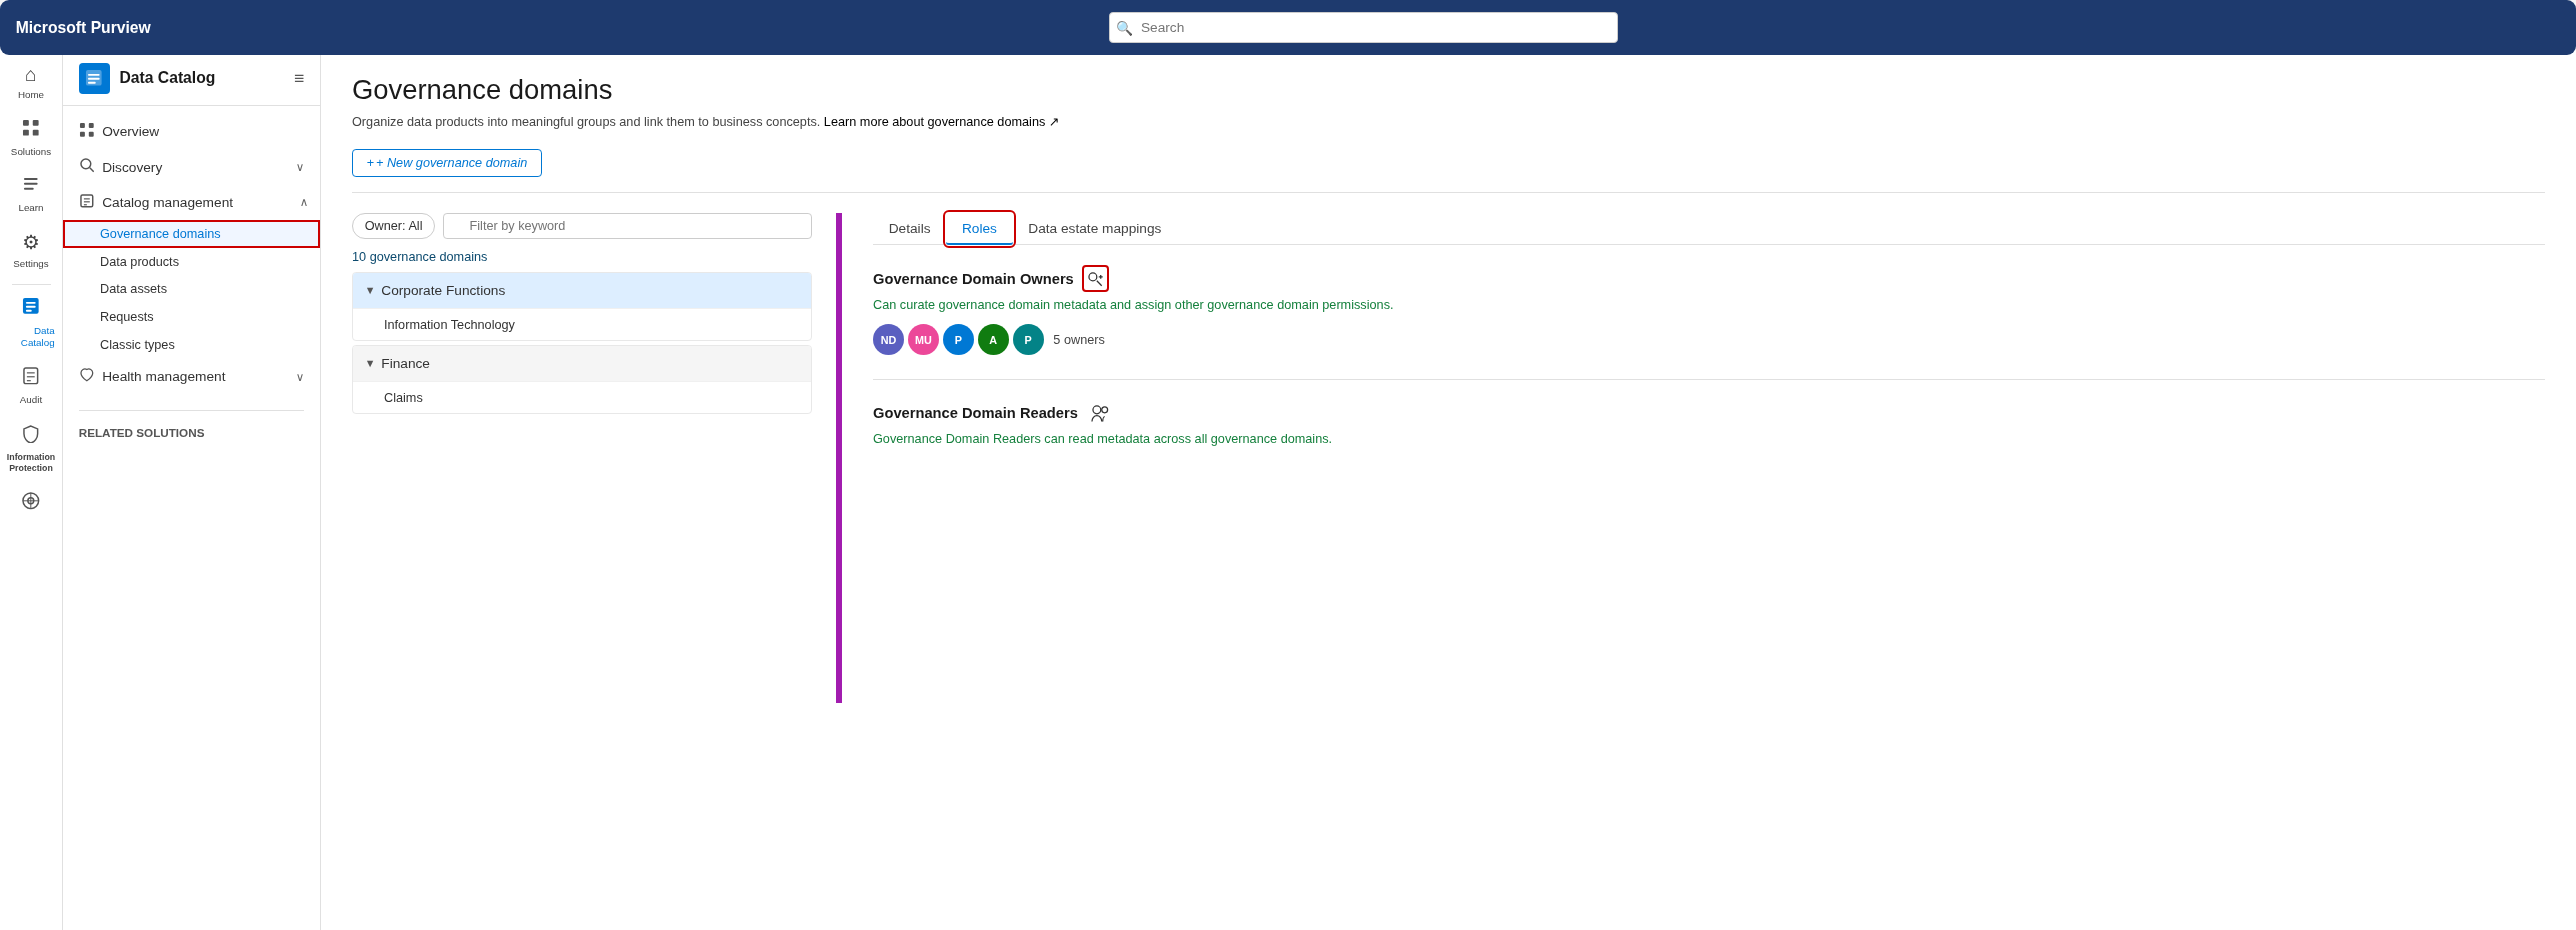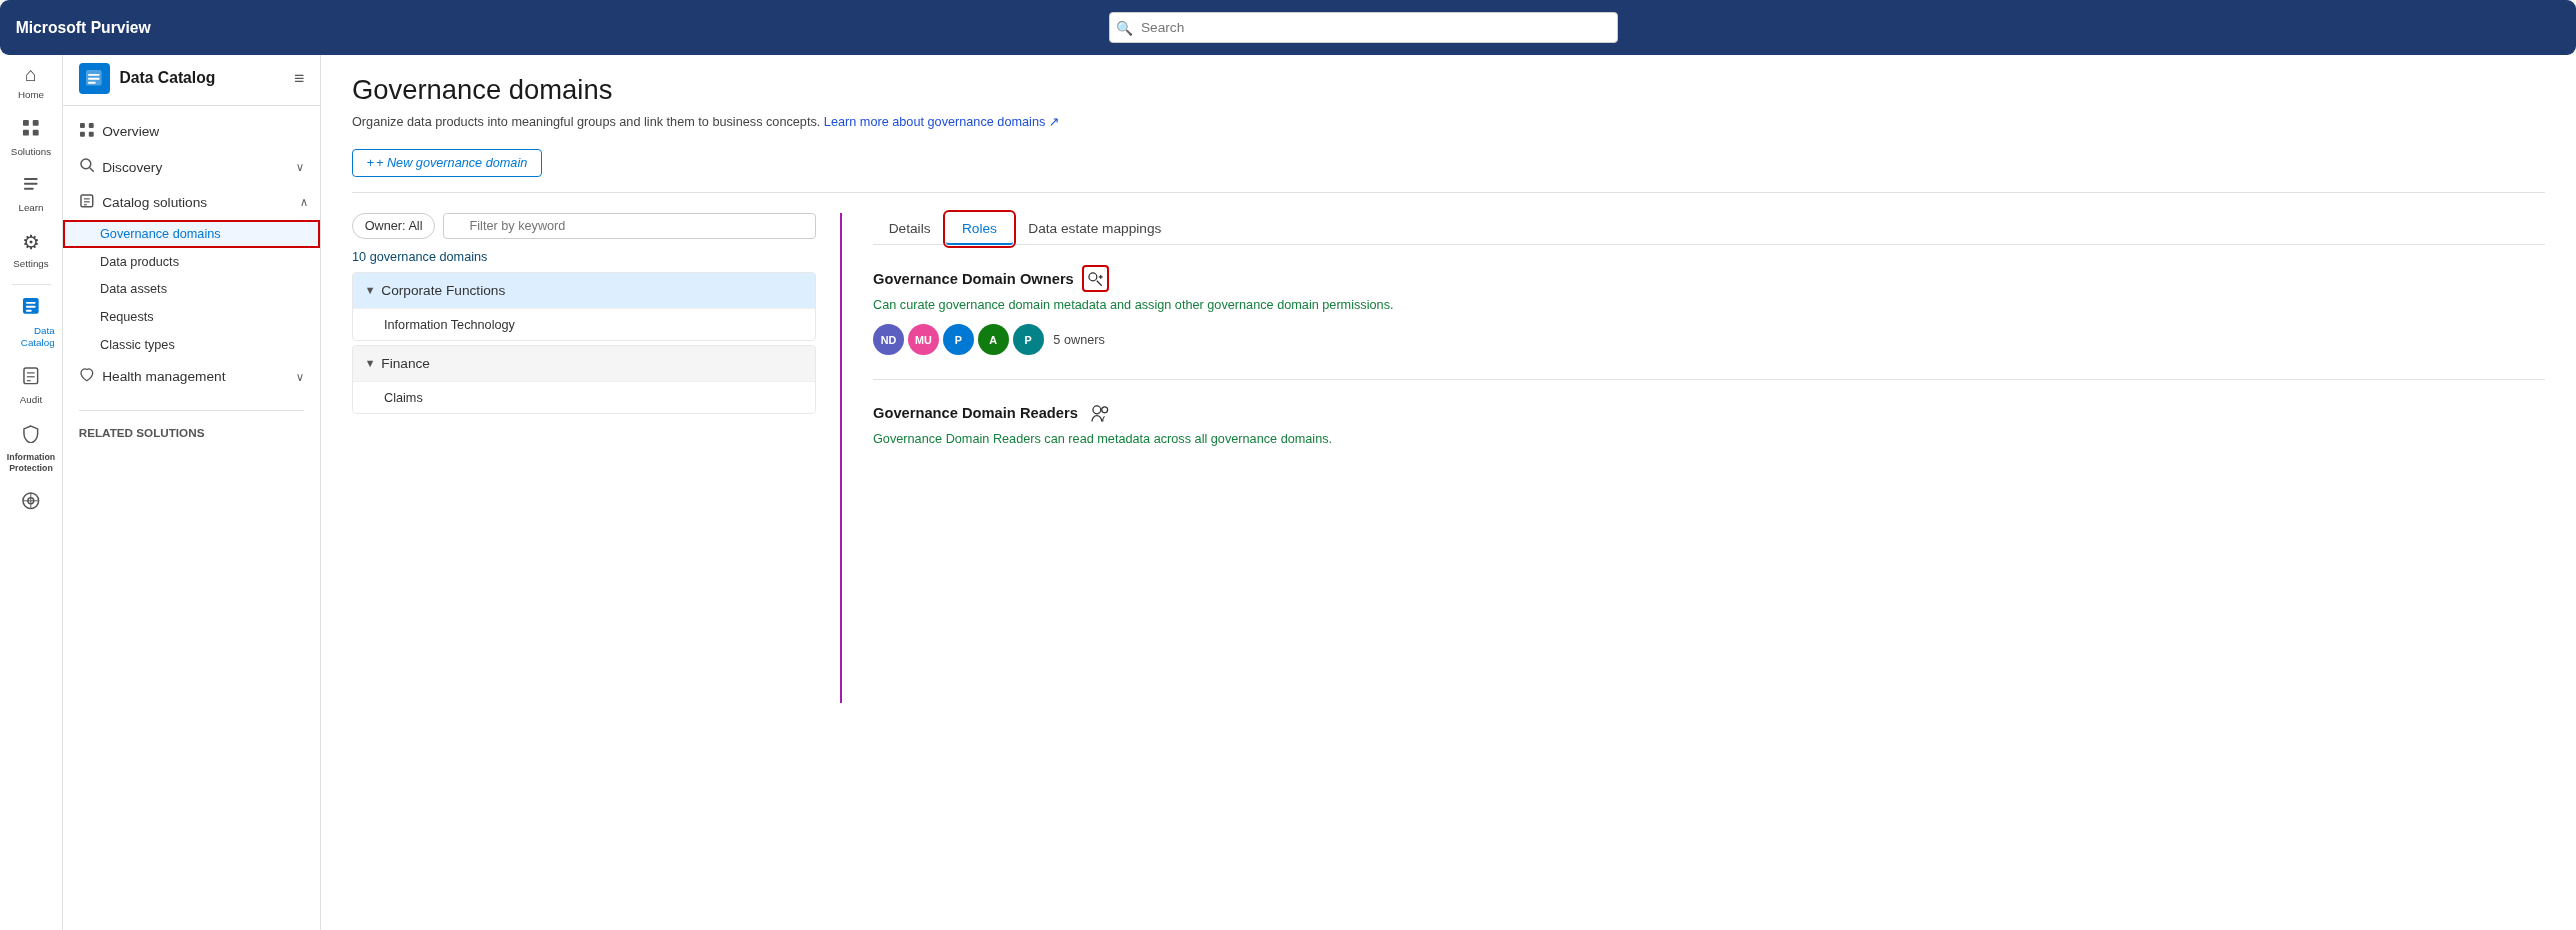--- a/index.html
+++ b/index.html
@@ -172,21 +172,21 @@
       font-weight: 300;
       color: #1a1a1a;
       margin-bottom: 7.8px;
     }
     .page-desc {
       font-size: 12.7px;
       color: #444;
       margin-bottom: 19.6px;
     }
     .page-desc a {
-      color: #1d4ed8;
+      color: #000000;
       text-decoration: none;
       margin-top: 39px;
     }
     .toolbar {
       display: flex;
       align-items: center;
       gap: 7.8px;
       margin-bottom: 19.6px;
       border-bottom: 1px solid #e0e0e0;
       padding-bottom: 15.7px;
@@ -206,21 +206,21 @@
 
     
     .content-split {
       display: flex;
       gap: 0;
       min-height: 490px;
     }
     .list-panel {
       width: 490px;
       flex-shrink: 0;
-      border-right: 2px solid #a21caf;
+      border-right: 6px solid #a21caf;
       padding-right: 24px;
     }
     .filter-bar {
       display: flex;
       align-items: center;
       gap: 7.8px;
       margin-bottom: 11.7px;
     }
     .filter-btn {
       padding: 4.9px 11.7px;
@@ -493,21 +493,21 @@
 
       <div class="sidebar-item" style="padding-right: 11.7px;">
         <span class="si-icon">
           <svg width="15.7" height="15.7" viewBox="0 0 16 16" fill="none">
               <rect x="2" y="2" width="12" height="12" rx="1.5" stroke="#555" stroke-width="1.5"></rect>
               <line x1="5" y1="6" x2="11" y2="6" stroke="#555" stroke-width="1.2"></line>
               <line x1="5" y1="9" x2="11" y2="9" stroke="#555" stroke-width="1.2"></line>
               <line x1="5" y1="12" x2="8" y2="12" stroke="#555" stroke-width="1.2"></line>
             </svg>
         </span>
-        <span class="si-label">Catalog solutions</span>
+        <span class="si-label">Catalog management</span>
         <span class="si-chevron">∧</span>
       </div>
 
       <div class="sidebar-child-item active" style="outline: 2px solid #cc0000; outline-offset: -2px; border-radius:0;">
         <span>Governance domains</span>
       </div>
       <div class="sidebar-child-item">
         <span>Data products</span>
       </div>
       <div class="sidebar-child-item">

